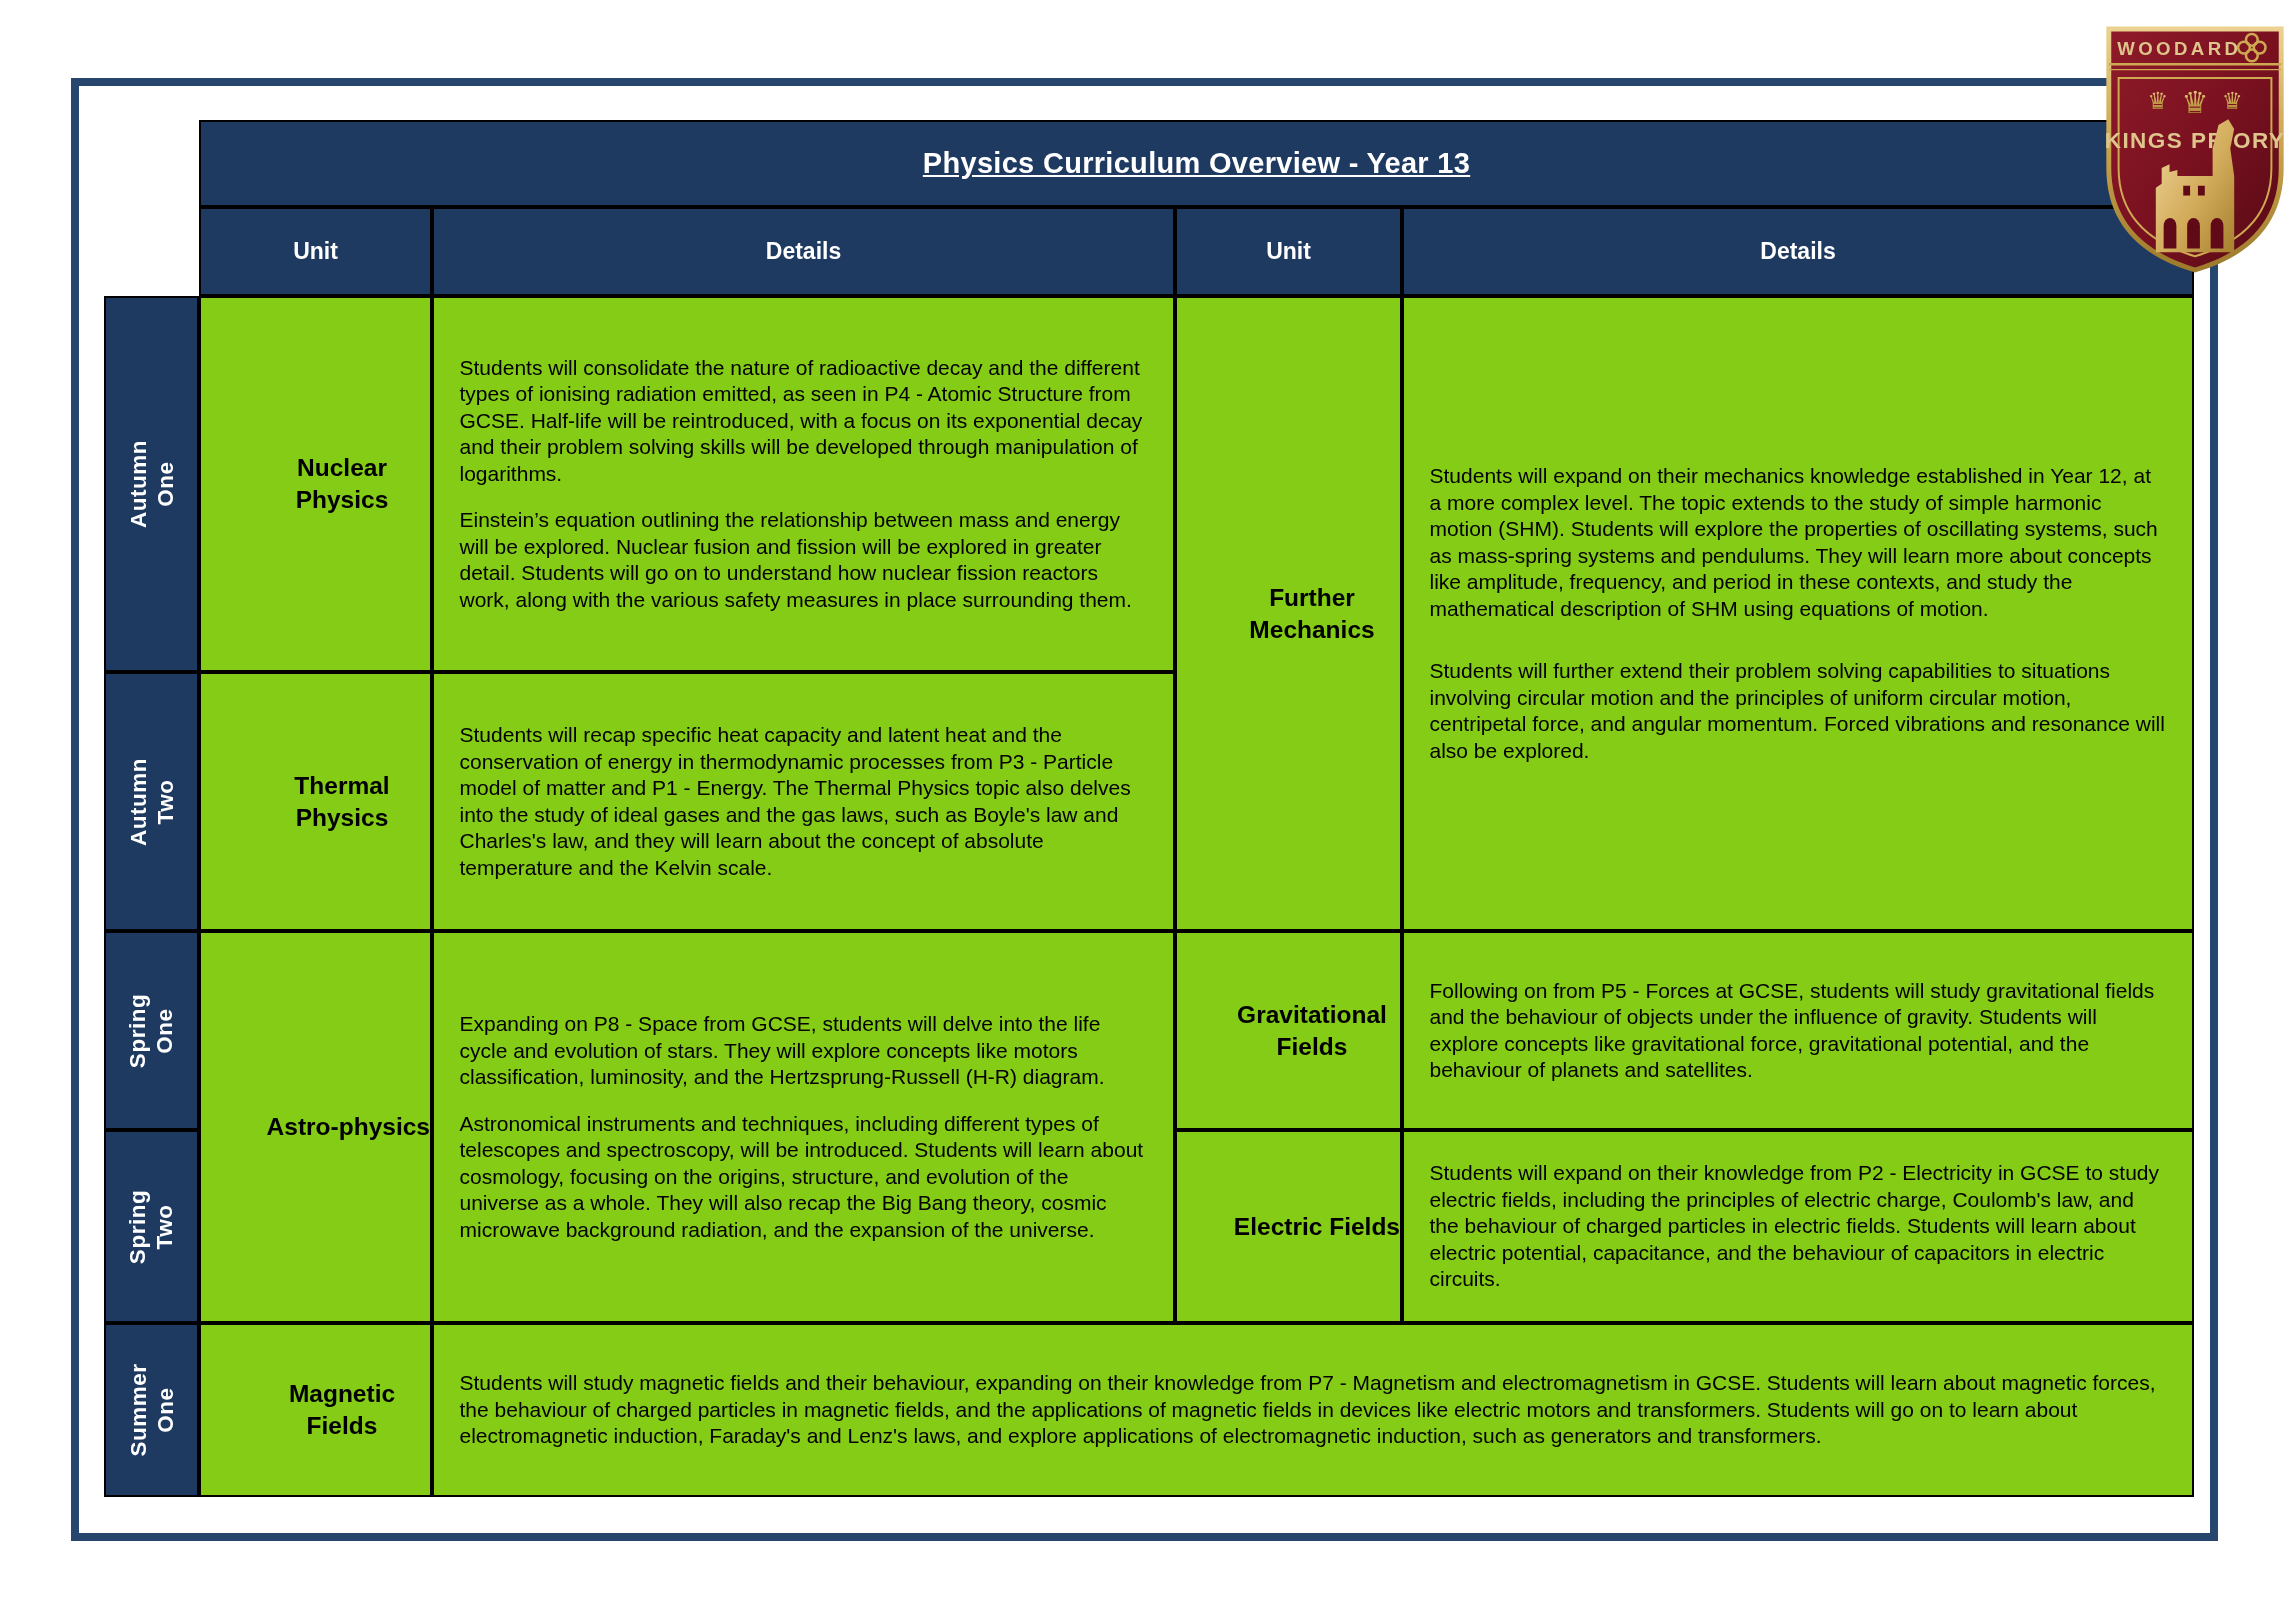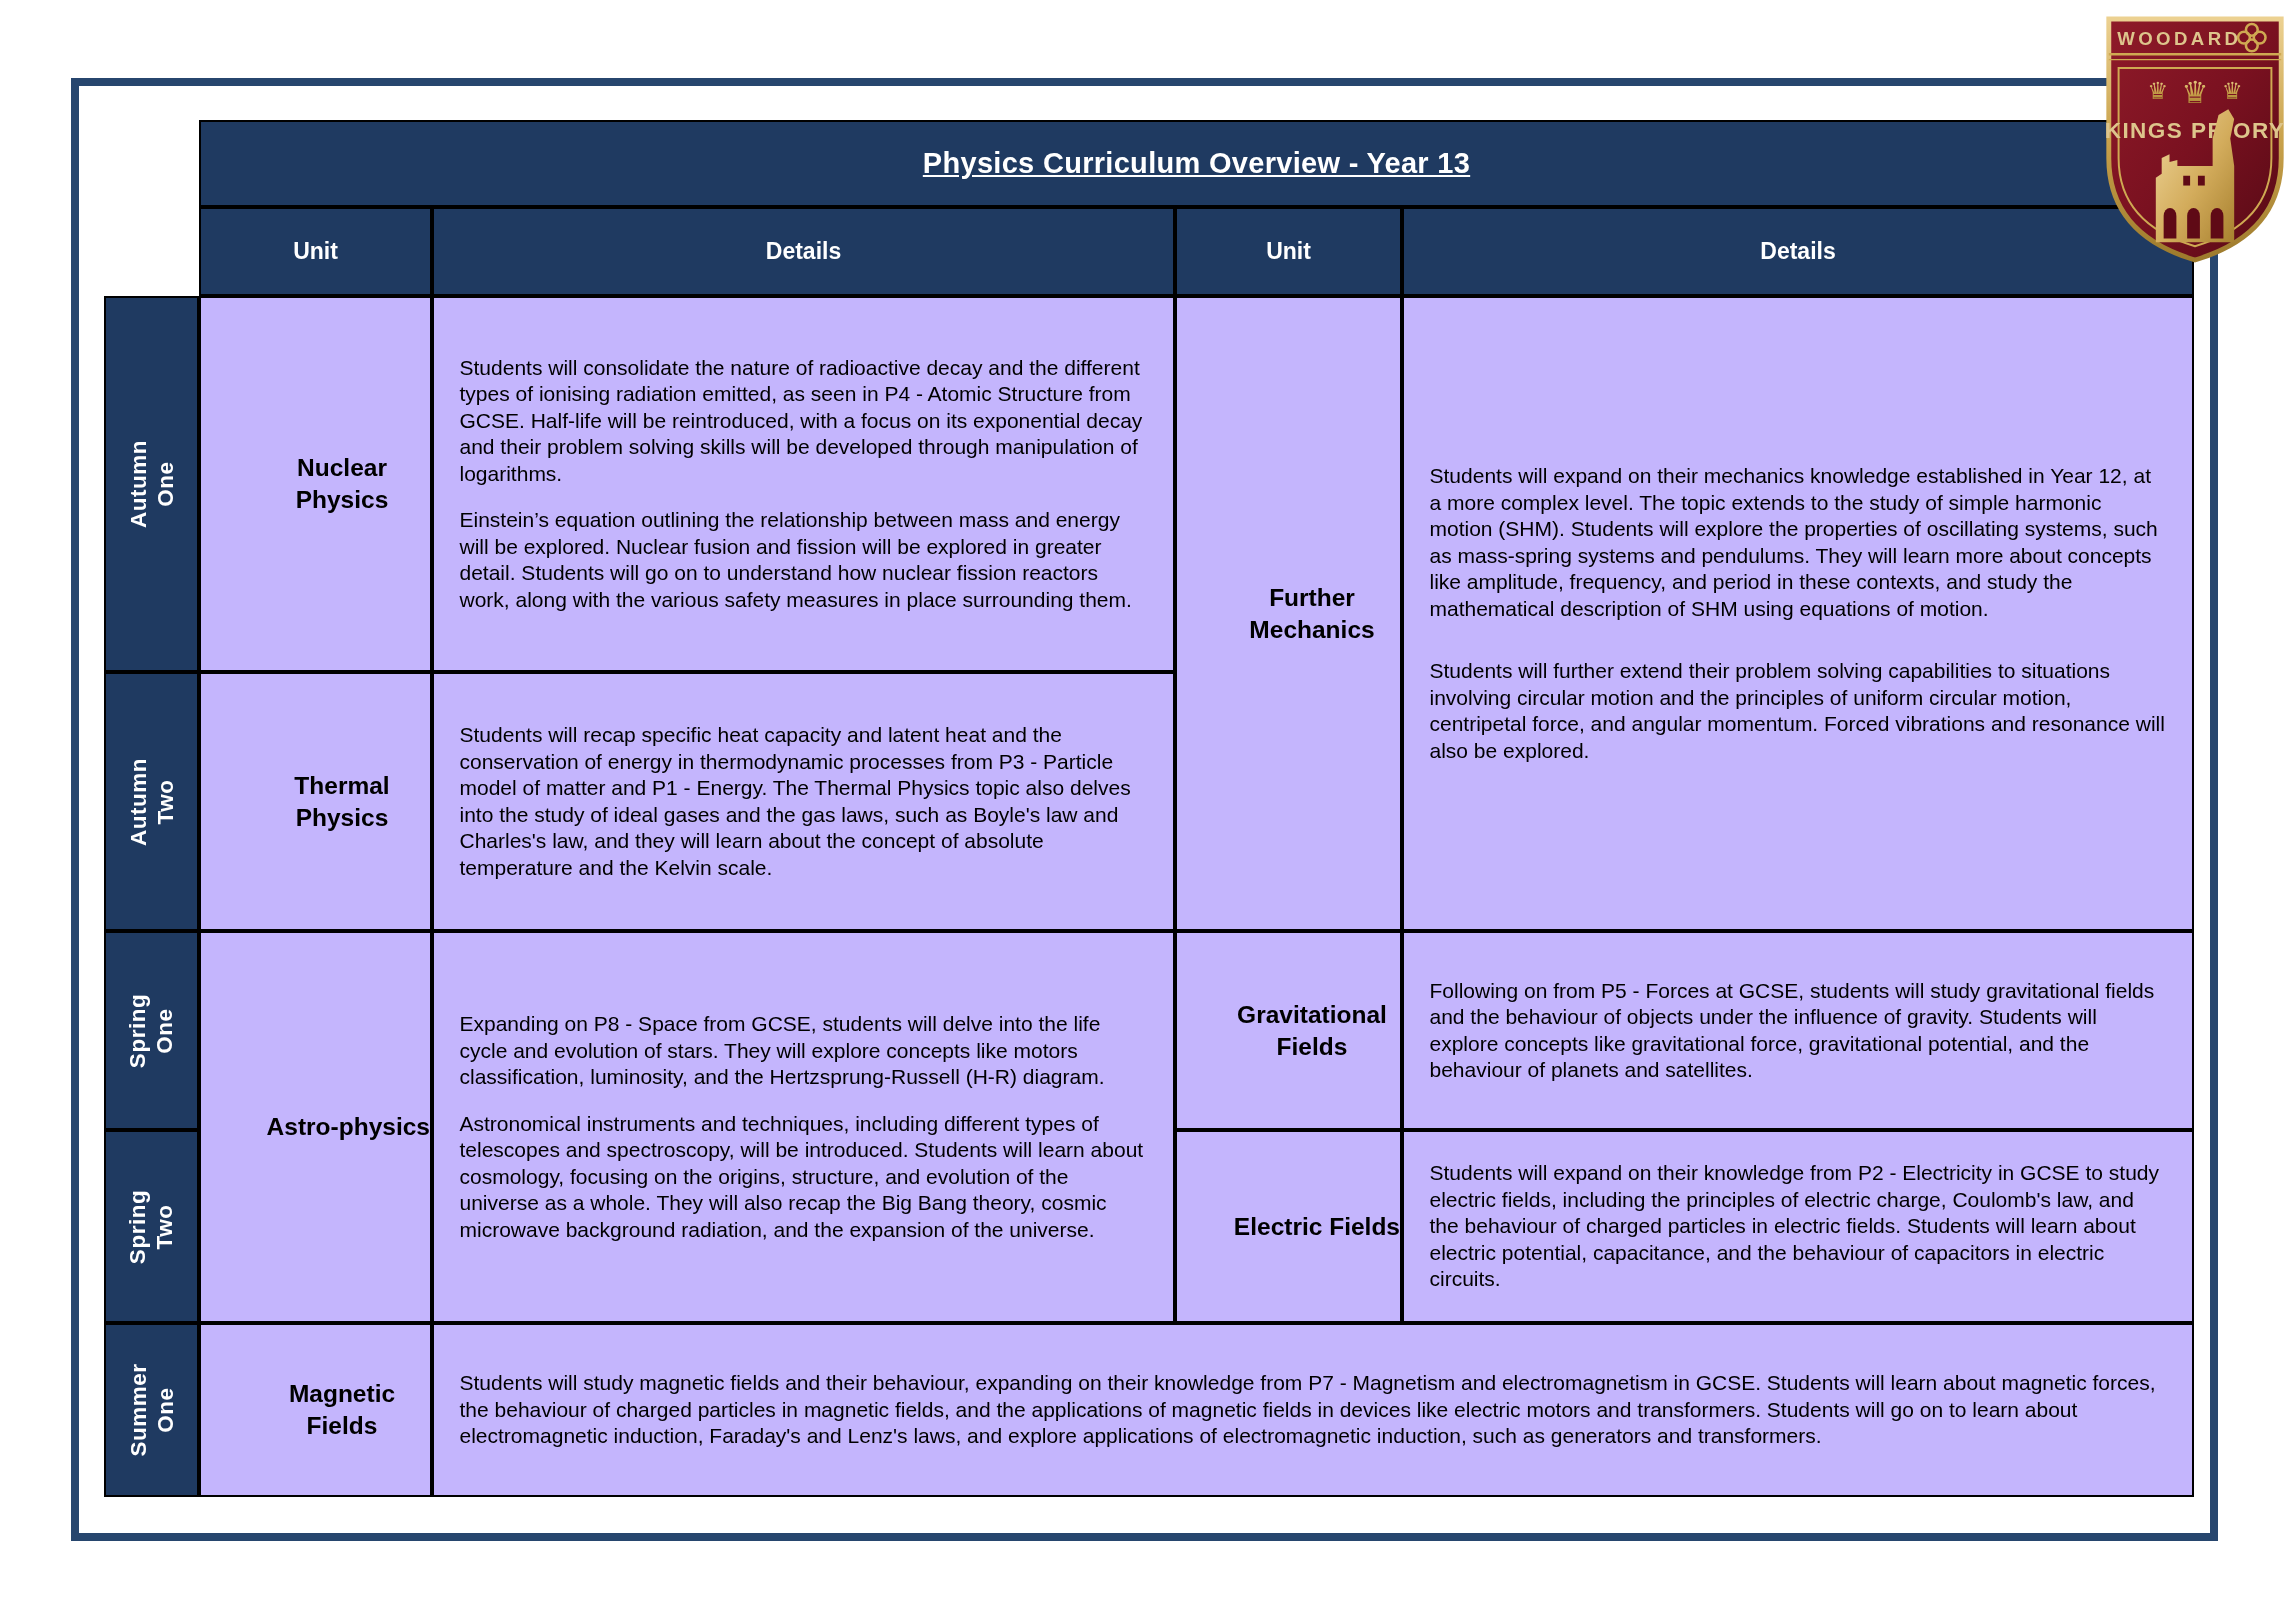--- a/index.html
+++ b/index.html
@@ -16,21 +16,21 @@
     border:8.8px solid #27466e;box-sizing:border-box;
   }
   
   .grid{
     position:absolute;left:104px;top:120px;
     display:grid;
     grid-template-columns:95px 233px 743px 227px 792px;
     grid-template-rows:87px 89px 376px 259px 199px 193px 174px;
   }
   .cell{
-    border:2px solid #000;box-sizing:border-box;background:#c4b5fd;
+    border:2px solid #000;box-sizing:border-box;background:#84cc16;
     display:flex;align-items:center;justify-content:center;
   }
   .navy{background:#1f3a61;color:#fff;}
   .title-cell{
     grid-area:1/2/2/6;
     font-size:29px;font-weight:bold;text-decoration:underline;
     letter-spacing:0.3px;
   }
   .hdr{font-size:23px;font-weight:bold;}
   .h-u1{grid-area:2/2/3/3;}
@@ -60,21 +60,21 @@
   
   .det{
     flex-direction:column;align-items:stretch;justify-content:center;
     padding:11.8px 25.5px;font-size:21px;line-height:26.5px;color:#000;
     text-align:left;
   }
   .det p{margin:0;}
   .det p + p{margin-top:20px;}
   
   .crest{
-    position:absolute;left:2099px;top:10px;width:192px;height:259px;z-index:10;
+    position:absolute;left:2099px;top:20px;width:192px;height:259px;z-index:10;
   }
   .crest svg{display:block;width:100%;height:100%;}
 </style>
 </head>
 <body>
 
 <div class="frame"></div>
 
 <div class="grid">
 

